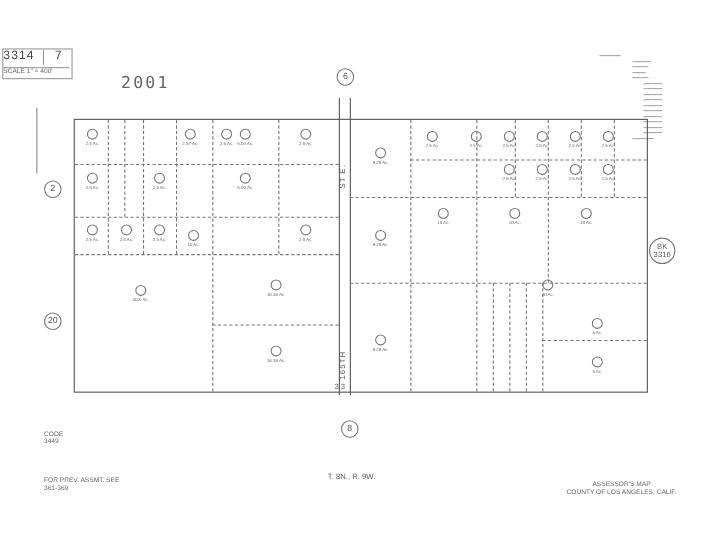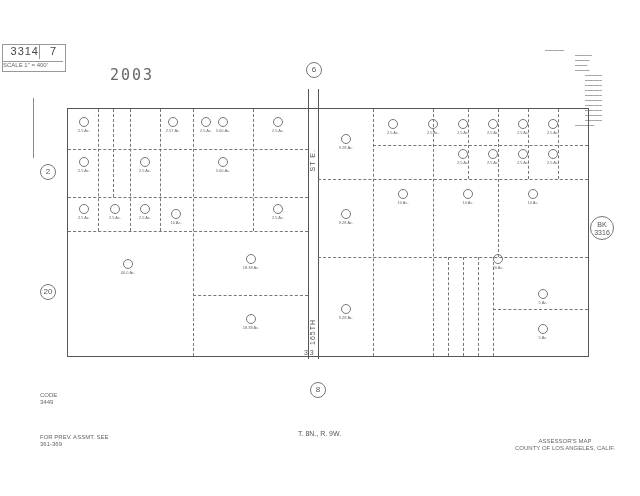--- a/index.html
+++ b/index.html
@@ -1,19 +1,19 @@
 <!DOCTYPE html>
 <html><head>
 <meta charset="utf-8">
 <style>
   html,body{margin:0;padding:0;background:#ffffff;}
   body{width:640px;height:496px;position:relative;overflow:hidden;font-family:"Liberation Sans",sans-serif;color:#555;}
   .abs{position:absolute;}
   .hdr-box{left:2px;top:44px;width:62px;height:26px;border:1px solid #999;}
-  .hdr-book{left:3px;top:45px;width:36px;height:14px;font-size:11px;letter-spacing:1px;color:#444;border-right:1px solid #999;text-align:right;}
+  .hdr-book{left:3px;top:45px;width:36px;height:14px;font-size:11px;letter-spacing:1px;color:#444;border-right:1px solid #999;}
   .hdr-page{left:50px;top:45px;font-size:11px;color:#444;}
   .hdr-scale{left:3px;top:61px;font-size:6px;color:#666;border-top:1px solid #999;width:60px;}
   .year{left:110px;top:66px;font-size:15px;letter-spacing:2px;color:#666;font-family:"DejaVu Sans Mono",monospace;}
   .circle{border:1px solid #777;border-radius:50%;text-align:center;color:#555;}
   .sec{width:14px;height:14px;font-size:8px;line-height:14px;}
   .bk{width:24px;height:24px;font-size:7px;line-height:8px;padding-top:4px;box-sizing:border-box;}
   .map{left:67px;top:108px;width:520px;height:247px;border:1px solid #555;}
   .dash-h{position:absolute;height:0;border-top:1px dashed #777;}
   .dash-v{position:absolute;width:0;border-left:1px dashed #777;}
   .solid-v{position:absolute;width:0;border-left:1px solid #555;}
@@ -24,21 +24,21 @@
   .legend-line{font-size:4px;color:#777;line-height:5px;font-family:"DejaVu Sans Mono",monospace;}
   .north{left:33px;top:98px;width:1px;height:60px;background:#888;}
 </style>
 </head>
 <body>
 
 <div class="abs hdr-box"></div>
 <div class="abs hdr-book">3314</div>
 <div class="abs hdr-page">7</div>
 <div class="abs hdr-scale">SCALE 1" = 400'</div>
-<div class="abs year">2003</div>
+<div class="abs year">2001</div>
 
 <div class="abs north"></div>
 
 <div class="abs circle sec" style="left:306px;top:62px;">6</div>
 <div class="abs circle sec" style="left:40px;top:164px;">2</div>
 <div class="abs circle sec" style="left:40px;top:284px;">20</div>
 <div class="abs circle sec" style="left:310px;top:382px;">8</div>
 
 <div class="abs circle bk" style="left:590px;top:216px;">
   <span>BK</span><br>

